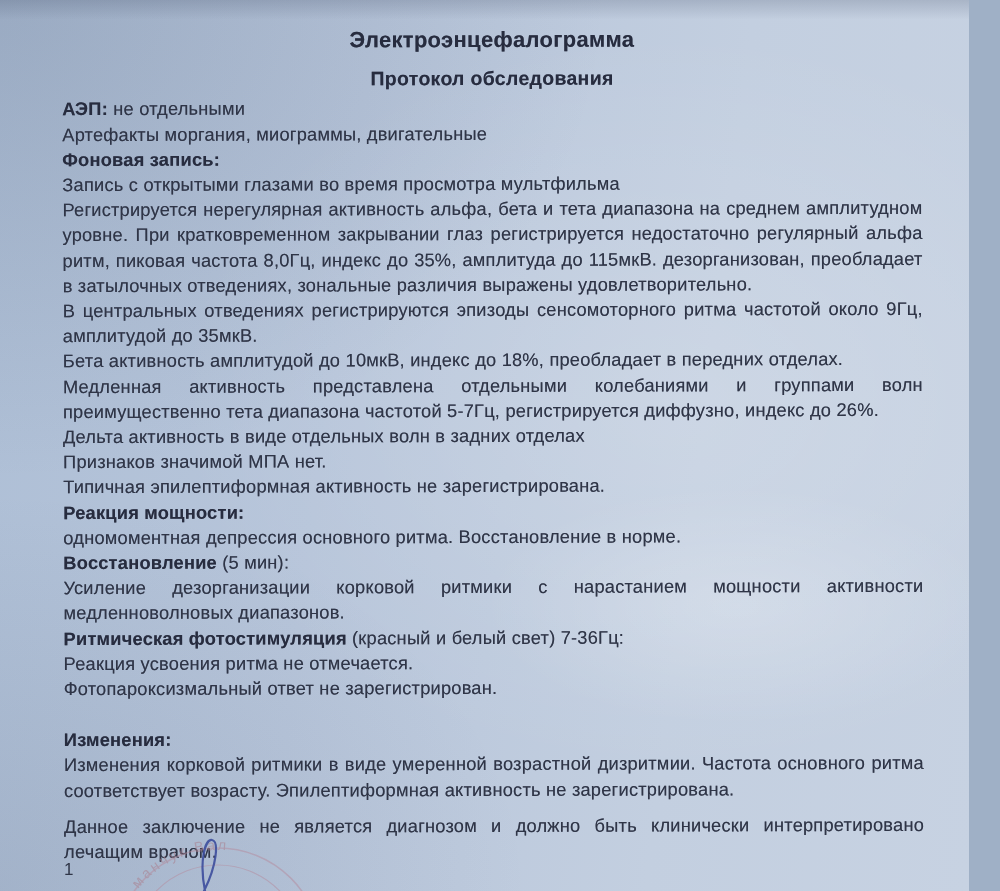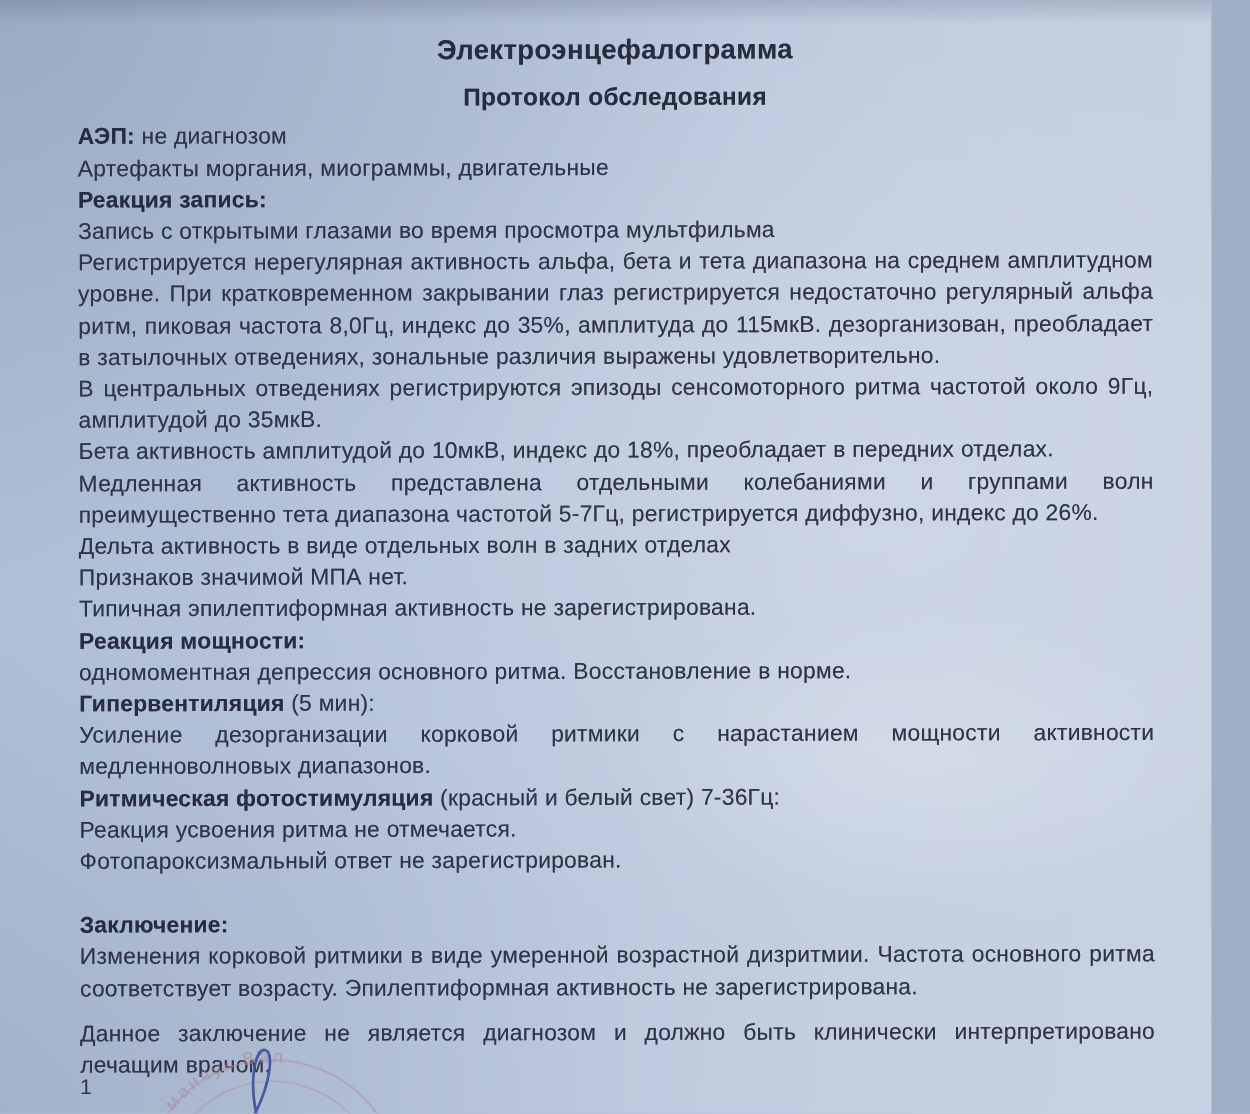--- a/index.html
+++ b/index.html
@@ -47,25 +47,25 @@
 </style>
 </head>
 <body>
 
 <div class="paper">
   <div class="content">
 
     <h1 class="doc-title">Электроэнцефалограмма</h1>
     <h2 class="doc-subtitle">Протокол обследования</h2>
 
-    <p class="line"><b>АЭП:</b><span> не диагнозом</span></p>
+    <p class="line"><b>АЭП:</b><span> не отдельными</span></p>
 
     <p class="line">Артефакты моргания, миограммы, двигательные</p>
 
-    <p class="line"><b>Реакция запись:</b></p>
+    <p class="line"><b>Фоновая запись:</b></p>
 
     <p class="line">Запись с открытыми глазами во время просмотра мультфильма</p>
 
     <p class="para">Регистрируется нерегулярная активность альфа, бета и тета диапазона на среднем амплитудном уровне. При кратковременном закрывании глаз регистрируется недостаточно регулярный альфа ритм, пиковая частота 8,0Гц, индекс до 35%, амплитуда до 115мкВ. дезорганизован, преобладает в затылочных отведениях, зональные различия выражены удовлетворительно.</p>
 
     <p class="para">В центральных отведениях регистрируются эпизоды сенсомоторного ритма частотой около 9Гц, амплитудой до 35мкВ.</p>
 
     <p class="line">Бета активность амплитудой до 10мкВ, индекс до 18%, преобладает в передних отделах.</p>
 
     <p class="para">Медленная активность представлена отдельными колебаниями и группами волн преимущественно тета диапазона частотой 5-7Гц, регистрируется диффузно, индекс до 26%.</p>
@@ -73,31 +73,31 @@
     <p class="line">Дельта активность в виде отдельных волн в задних отделах</p>
 
     <p class="line">Признаков значимой МПА нет.</p>
 
     <p class="line">Типичная эпилептиформная активность не зарегистрирована.</p>
 
     <p class="line"><b>Реакция мощности:</b></p>
 
     <p class="line">одномоментная депрессия основного ритма. Восстановление в норме.</p>
 
-    <p class="line"><b>Гипервентиляция</b><span> (5 мин):</span></p>
+    <p class="line"><b>Восстановление</b><span> (5 мин):</span></p>
 
     <p class="para">Усиление дезорганизации корковой ритмики с нарастанием мощности активности медленноволновых диапазонов.</p>
 
     <p class="line"><b>Ритмическая фотостимуляция</b><span> (красный и белый свет) 7-36Гц:</span></p>
 
     <p class="line">Реакция усвоения ритма не отмечается.</p>
 
     <p class="line">Фотопароксизмальный ответ не зарегистрирован.</p>
 
-    <p class="line gap-lg"><b>Заключение:</b></p>
+    <p class="line gap-lg"><b>Изменения:</b></p>
 
     <p class="para">Изменения корковой ритмики в виде умеренной возрастной дизритмии. Частота основного ритма соответствует возрасту. Эпилептиформная активность не зарегистрирована.</p>
 
     <p class="para gap-md">Данное заключение не является диагнозом и должно быть клинически интерпретировано лечащим врачом.</p>
 
   </div>
 
   <div class="stamp-area">
     <svg width="330" height="64" viewBox="0 0 330 64">
       <defs>

